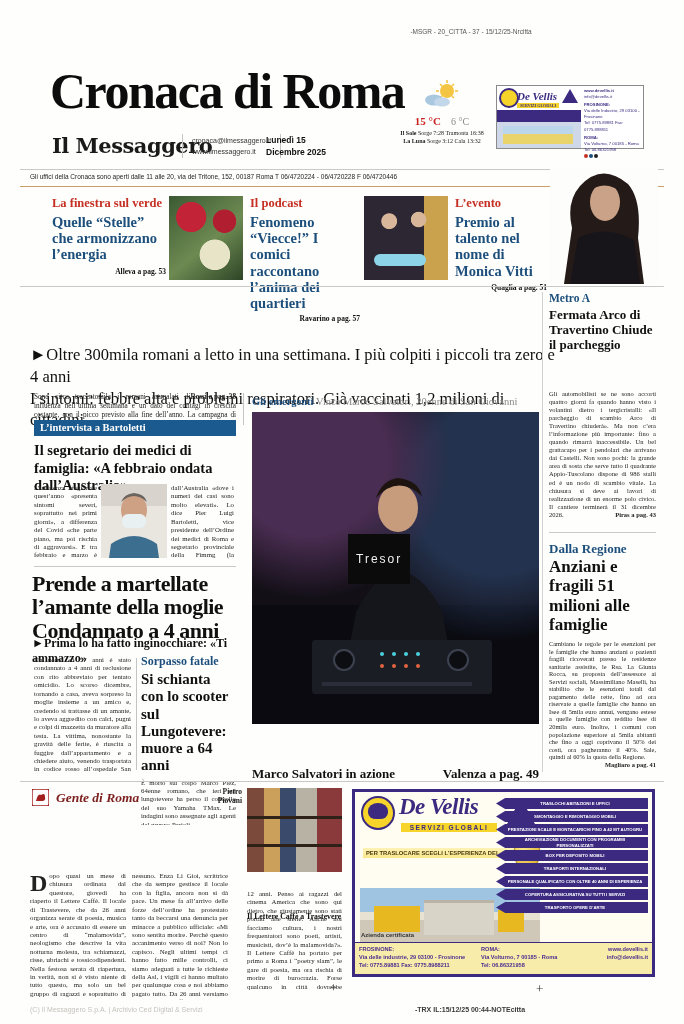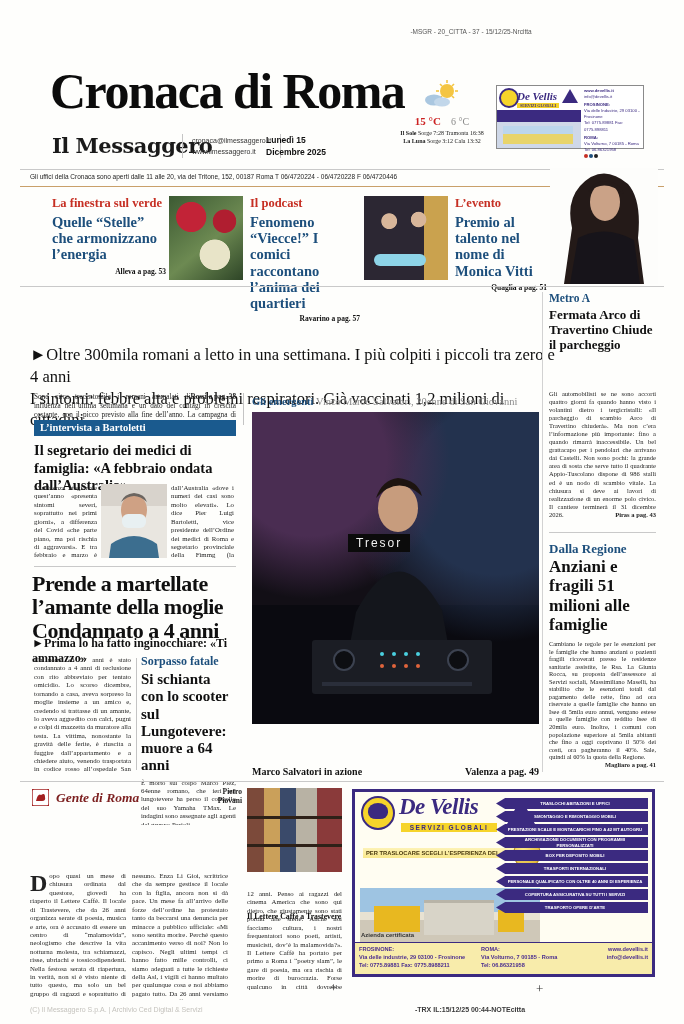--- a/index.html
+++ b/index.html
@@ -175,24 +175,24 @@
           <circle cx="166" cy="242" r="2"></circle>
         </g>
       <g fill="#e0643c">
           <circle cx="130" cy="254" r="2"></circle>
           <circle cx="142" cy="254" r="2"></circle>
           <circle cx="154" cy="254" r="2"></circle>
           <circle cx="166" cy="254" r="2"></circle>
         </g>
       <rect x="70" y="270" width="150" height="4" fill="#2a2e3a"></rect>
     </svg>
-    <div style="position:absolute;left:96px;top:122px;background:#0b0b0b;color:#f2f2f2;font-size:12px;letter-spacing:2px;padding:2px 8px;font-family:'Liberation Sans',sans-serif;">Tresor</div>
-  </div>
-
-  <div class="abs" style="left:252px;top:766px;width:287px;font-size:10px;">
+    <div style="position:absolute;left:96px;top:122px;background:#0b0b0b;color:#f2f2f2;font-size:12px;letter-spacing:2px;padding:18px 8px;font-family:'Liberation Sans',sans-serif;">Tresor</div>
+  </div>
+
+  <div class="abs" style="left:252px;top:766px;width:287px;font-size:13px;">
     <span class="byline">Marco Salvatori in azione</span>
     <span class="byline" style="float:right;">Valenza a pag. 49</span>
   </div>
 
   <div class="abs" style="left:34px;top:420px;width:202px;height:16px;background:#1a5a8e;color:#fff;font-weight:bold;font-size:10.5px;line-height:16px;padding-left:6px;box-sizing:border-box;">L’intervista a Bartoletti</div>
   <div class="abs art-head" style="left:34px;top:442px;width:202px;font-size:14.5px;line-height:1.22;">Il segretario dei medici di famiglia: «A febbraio ondata dall’Australia»</div>
   <div class="abs" style="left:34px;top:484px;width:202px;height:76px;display:flex;gap:4px;">
     <div class="body-txt just" style="width:63px;">L’influenza stagionale quest’anno «presenta sintomi severi, soprattutto nei primi giorni», a differenza del Covid «che parte piano, ma poi rischia di aggravarsi». E tra febbraio e marzo è attesa una seconda ondata influenzale in arrivo</div>
     <div style="width:66px;height:74px;position:relative;background:linear-gradient(#d8d3cc 0 30%,#e9e6e0 30% 100%);">
       <svg width="66" height="74" viewBox="0 0 66 74">

